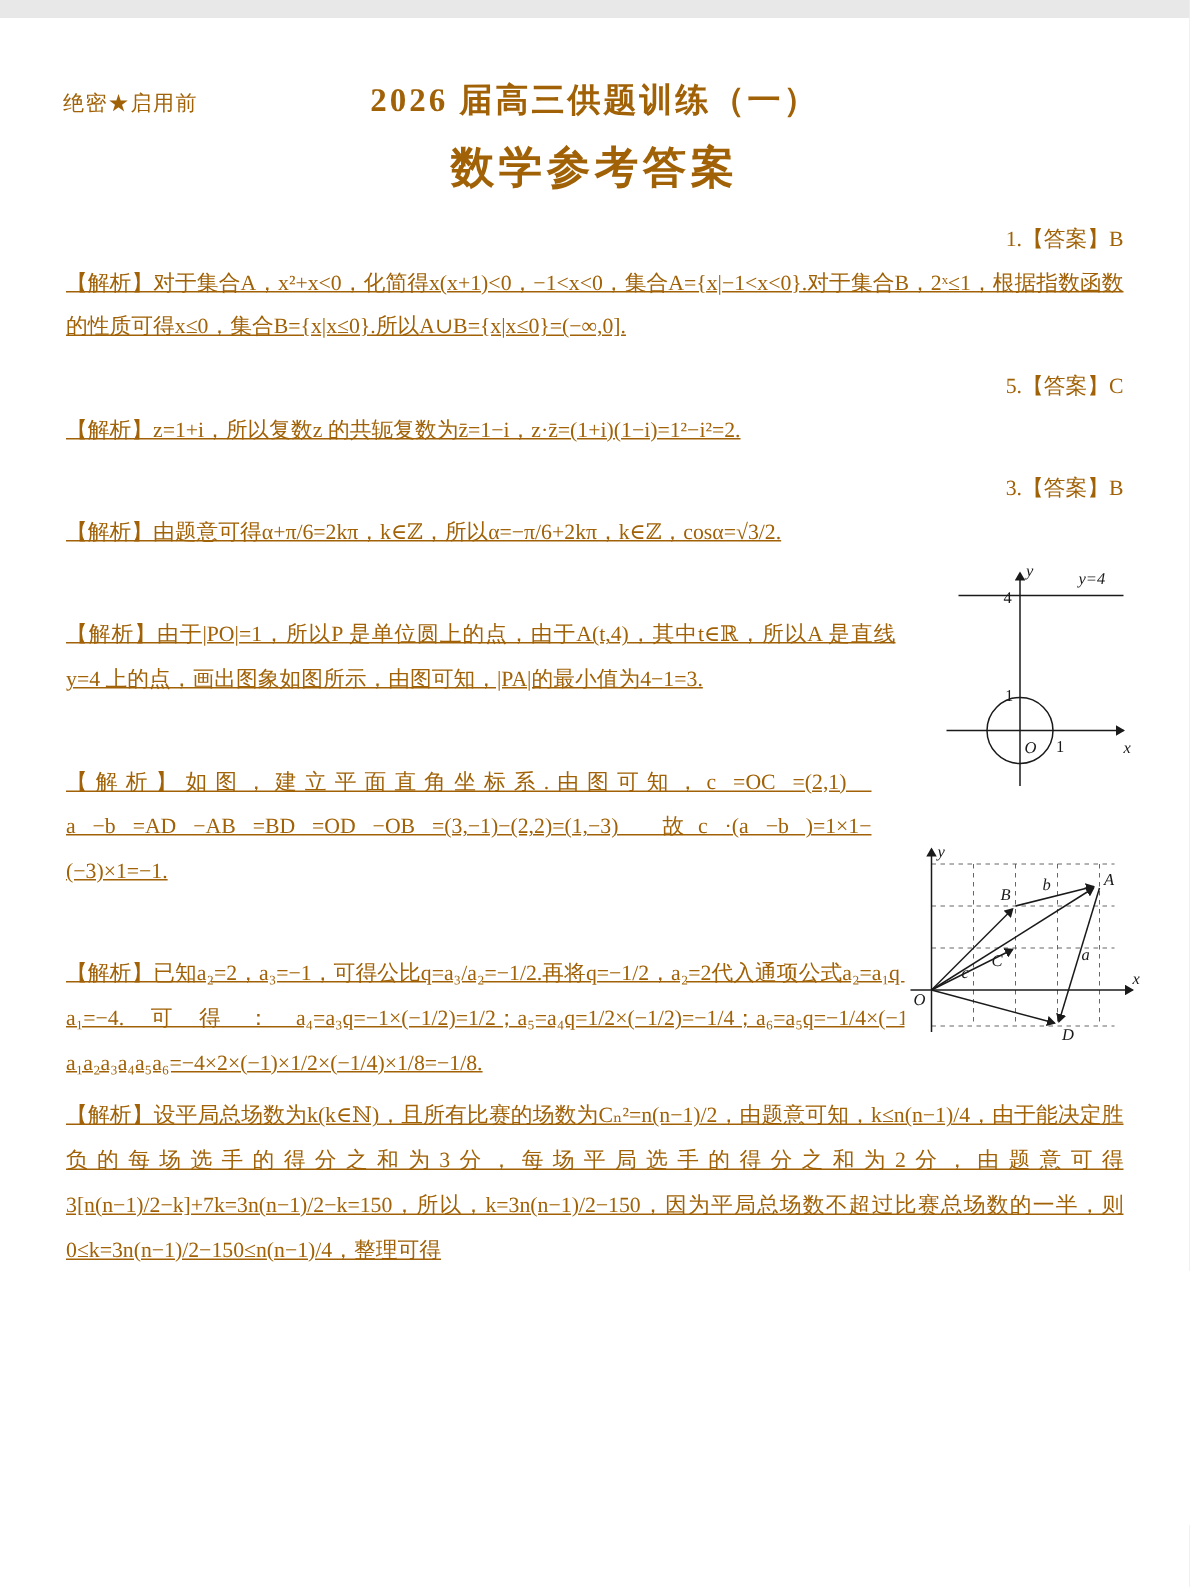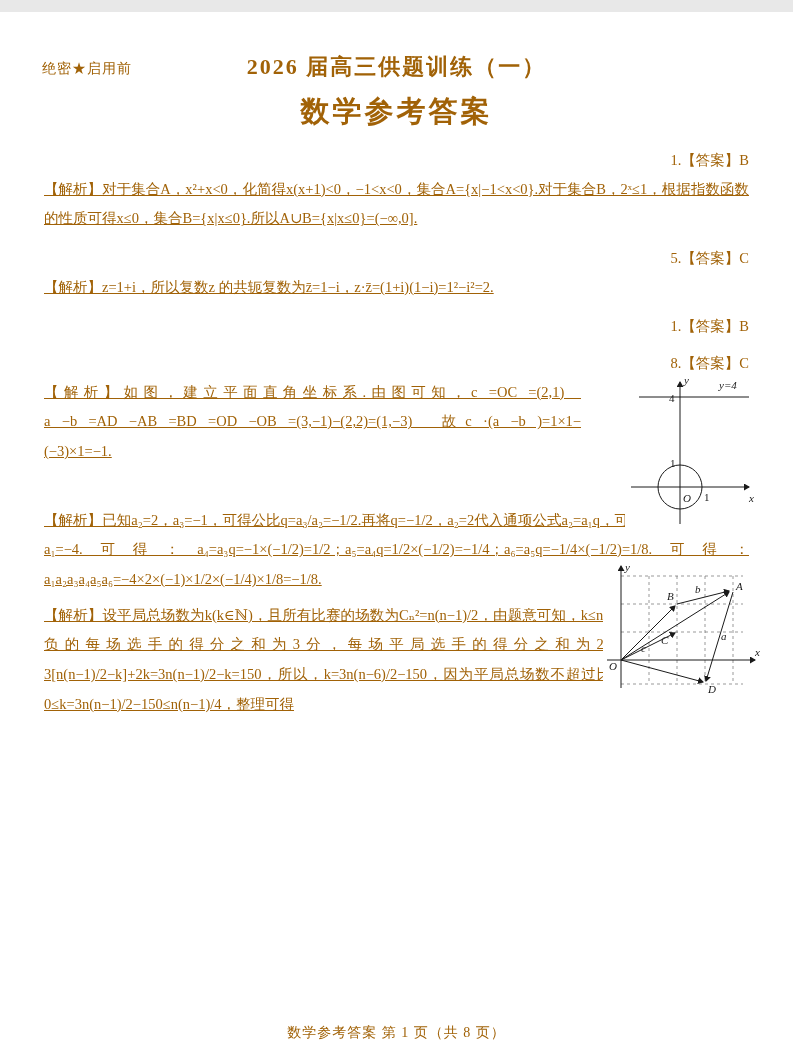--- a/index.html
+++ b/index.html
@@ -90,37 +90,42 @@
     <div class="question">
       <p class="answer">1.【答案】B</p>
       <p class="analysis">【解析】对于集合A，x²+x&lt;0，化简得x(x+1)&lt;0，−1&lt;x&lt;0，集合A={x|−1&lt;x&lt;0}.对于集合B，2ˣ≤1，根据指数函数的性质可得x≤0，集合B={x|x≤0}.所以A∪B={x|x≤0}=(−∞,0].</p>
     </div>
 
     <div class="question">
       <p class="answer">5.【答案】C</p>
       <p class="analysis">【解析】z=1+i，所以复数z 的共轭复数为z̄=1−i，z·z̄=(1+i)(1−i)=1²−i²=2.</p>
     </div>
 
+    <div class="question">
+      <p class="answer">3.【答案】B</p>
+      <p class="analysis pr-fig4">【解析】由题意可得α+π/6=2kπ，k∈ℤ，所以α=−π/6+2kπ，k∈ℤ，cosα=√3/2.</p>
+    </div>
 
     <div class="question">
       <p class="answer">1.【答案】B</p>
+      <p class="analysis pr-fig4">【解析】由于|PO|=1，所以P 是单位圆上的点，由于A(t,4)，其中t∈ℝ，所以A 是直线y=4 上的点，画出图象如图所示，由图可知，|PA|的最小值为4−1=3.</p>
     </div>
 
     <div class="question">
       <p class="answer">8.【答案】C</p>
       <p class="analysis pr-fig5">【解析】如图，建立平面直角坐标系.由图可知，c⃗=OC⃗=(2,1)，a⃗−b⃗=AD⃗−AB⃗=BD⃗=OD⃗−OB⃗=(3,−1)−(2,2)=(1,−3)，故c⃗·(a⃗−b⃗)=1×1−(−3)×1=−1.</p>
     </div>
 
     <div class="question">
       <p class="answer">8.【答案】A</p>
       <p class="analysis">【解析】已知a₂=2，a₃=−1，可得公比q=a₃/a₂=−1/2.再将q=−1/2，a₂=2代入通项公式a₂=a₁q，可得2=−a₁×1/2，解得a₁=−4.可得：a₄=a₃q=−1×(−1/2)=1/2；a₅=a₄q=1/2×(−1/2)=−1/4；a₆=a₅q=−1/4×(−1/2)=1/8.可得：a₁a₂a₃a₄a₅a₆=−4×2×(−1)×1/2×(−1/4)×1/8=−1/8.</p>
     </div>
 
     <div class="question">
-      <p class="analysis">【解析】设平局总场数为k(k∈ℕ)，且所有比赛的场数为Cₙ²=n(n−1)/2，由题意可知，k≤n(n−1)/4，由于能决定胜负的每场选手的得分之和为3分，每场平局选手的得分之和为2分，由题意可得3[n(n−1)/2−k]+2k=3n(n−1)/2−k=150，所以，k=3n(n−6)/2−150，因为平局总场数不超过比赛总场数的一半，则0≤k=3n(n−1)/2−150≤n(n−1)/4，整理可得</p>
+      <p class="analysis">【解析】设平局总场数为k(k∈ℕ)，且所有比赛的场数为Cₙ²=n(n−1)/2，由题意可知，k≤n(n−1)/4，由于能决定胜负的每场选手的得分之和为3分，每场平局选手的得分之和为2分，由题意可得3[n(n−1)/2−k]+7k=3n(n−1)/2−k=150，所以，k=3n(n−1)/2−150，因为平局总场数不超过比赛总场数的一半，则0≤k=3n(n−1)/2−150≤n(n−1)/4，整理可得</p>
     </div>
 
   </div>
 
   <div class="figure" id="fig4">
     <svg width="132" height="162" viewBox="0 0 132 162">
       <defs>
         <marker id="ah4" markerWidth="7" markerHeight="7" refX="5" refY="3.5" orient="auto">
           <path d="M0,0 L6,3.5 L0,7 Z" fill="#1a1a1a"></path>
         </marker>
@@ -178,15 +183,14 @@
       <text class="var" x="64" y="40">B</text>
       <text class="var" x="92" y="33">b⃗</text>
       <text class="var" x="133" y="30">A</text>
       <text class="var" x="58" y="84">C</text>
       <text class="var" x="38" y="92">c⃗</text>
       <text class="var" x="118" y="80">a⃗</text>
       <text class="var" x="105" y="133">D</text>
     </svg>
   </div>
 
-  <div class="footer">数学参考答案  第 1 页（共 8 页）</div>
 
 </div>
 
 </body></html>

